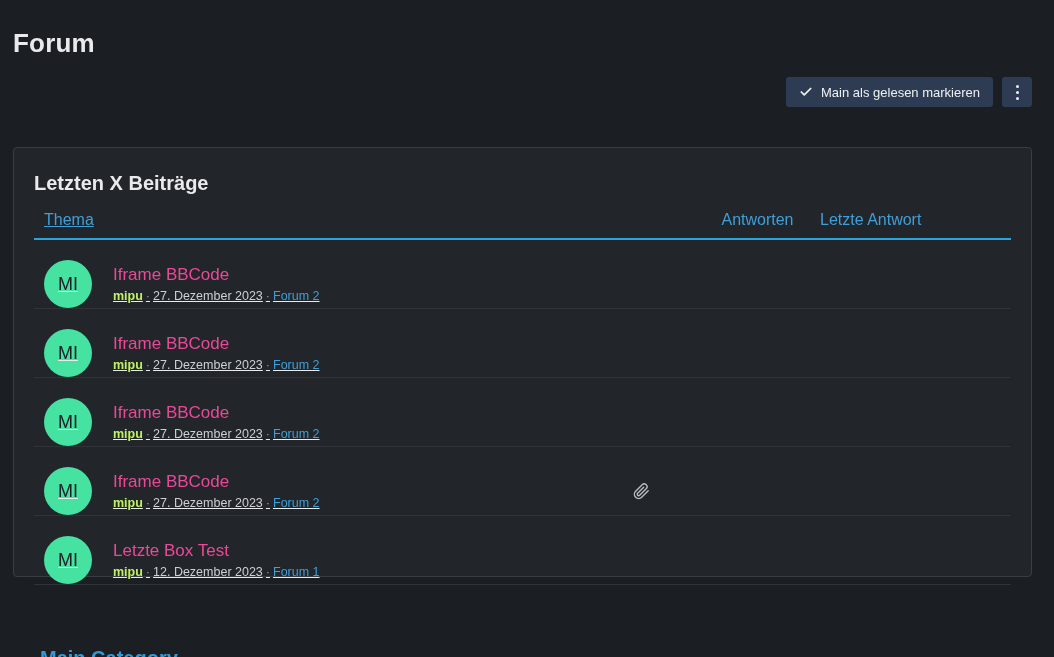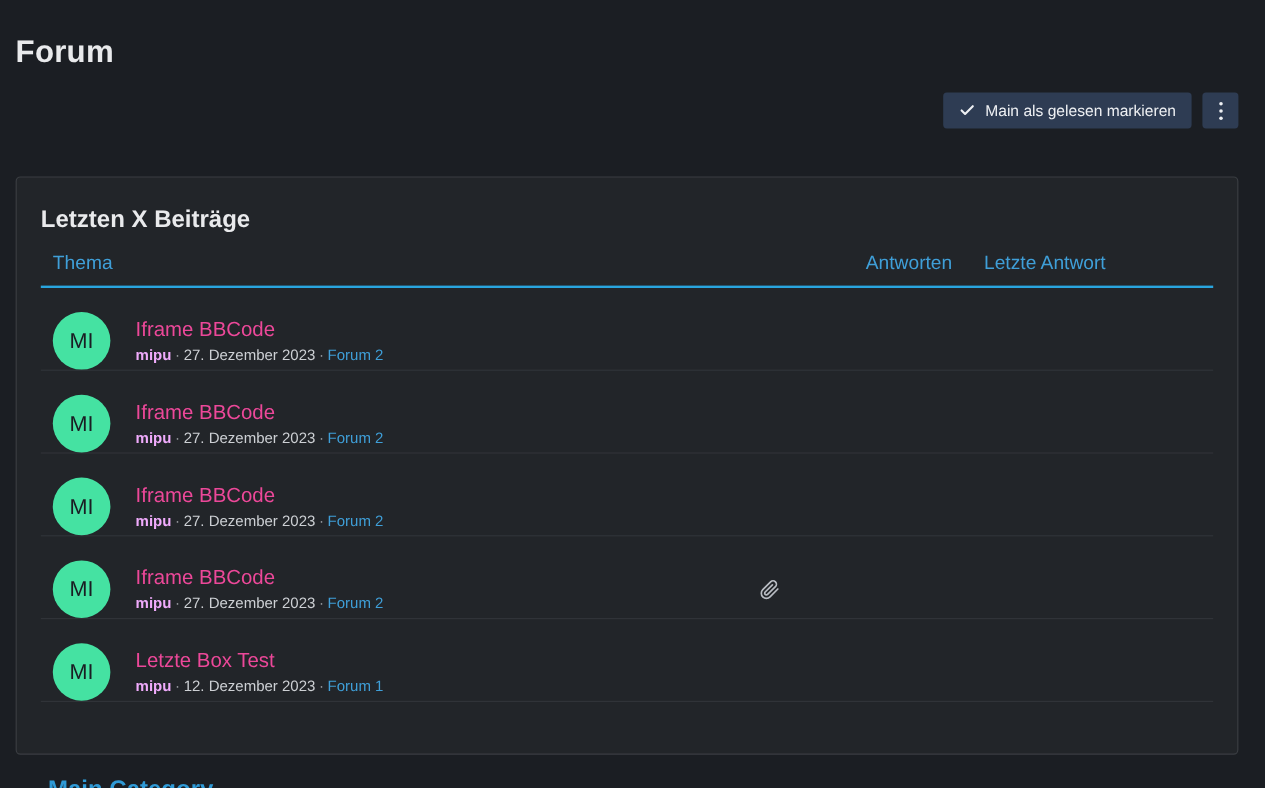--- a/index.html
+++ b/index.html
@@ -49,21 +49,21 @@
     width: 3px; height: 3px;
     background: #eef0f3;
     border-radius: 50%;
     display: block;
   }
   .panel {
     position: absolute;
     left: 13px;
     top: 147px;
     width: 1019px;
-    height: 482px;
+    height: 430px;
     background: #222529;
     border: 1px solid #3a3d42;
     border-radius: 4px;
     padding: 0 20px;
   }
   .panel-title {
     font-size: 20px;
     font-weight: bold;
     color: #e9eaec;
     margin: 24px 0 0 0;
@@ -74,21 +74,21 @@
     align-items: flex-end;
     border-bottom: 2px solid #29a5de;
     padding-bottom: 9px;
   }
   .col-head {
     color: #3f9fd8;
     font-size: 16px;
     text-decoration: none;
     cursor: pointer;
   }
-  .cell-topic { flex: 1 1 auto; min-width: 0; padding-left: 10px; }
+  .cell-topic { flex: 1 1 auto; min-width: 0; padding-left: 10px; text-decoration: underline; }
   .cell-replies { flex: 0 0 125px; text-align: center; }
   .cell-lastreply { flex: 0 0 191px; }
   .row {
     display: flex;
     align-items: flex-end;
     height: 69px;
     border-bottom: 1px solid #303338;
   }
   .row .cell-topic {
     display: flex;
@@ -113,21 +113,21 @@
     text-decoration: none;
     display: inline-block;
     cursor: pointer;
   }
   .topic-meta {
     margin-top: 4px;
     font-size: 12.5px;
     color: #cdd0d4;
   }
   .author {
-    color: #f0abfc;
+    color: #bef264;
     font-weight: bold;
     text-decoration: none;
     cursor: pointer;
   }
   .meta-sep { color: #9a9da2; margin: 0 3px; }
   .forum-link {
     color: #3f9fd8;
     text-decoration: none;
     cursor: pointer;
   }

